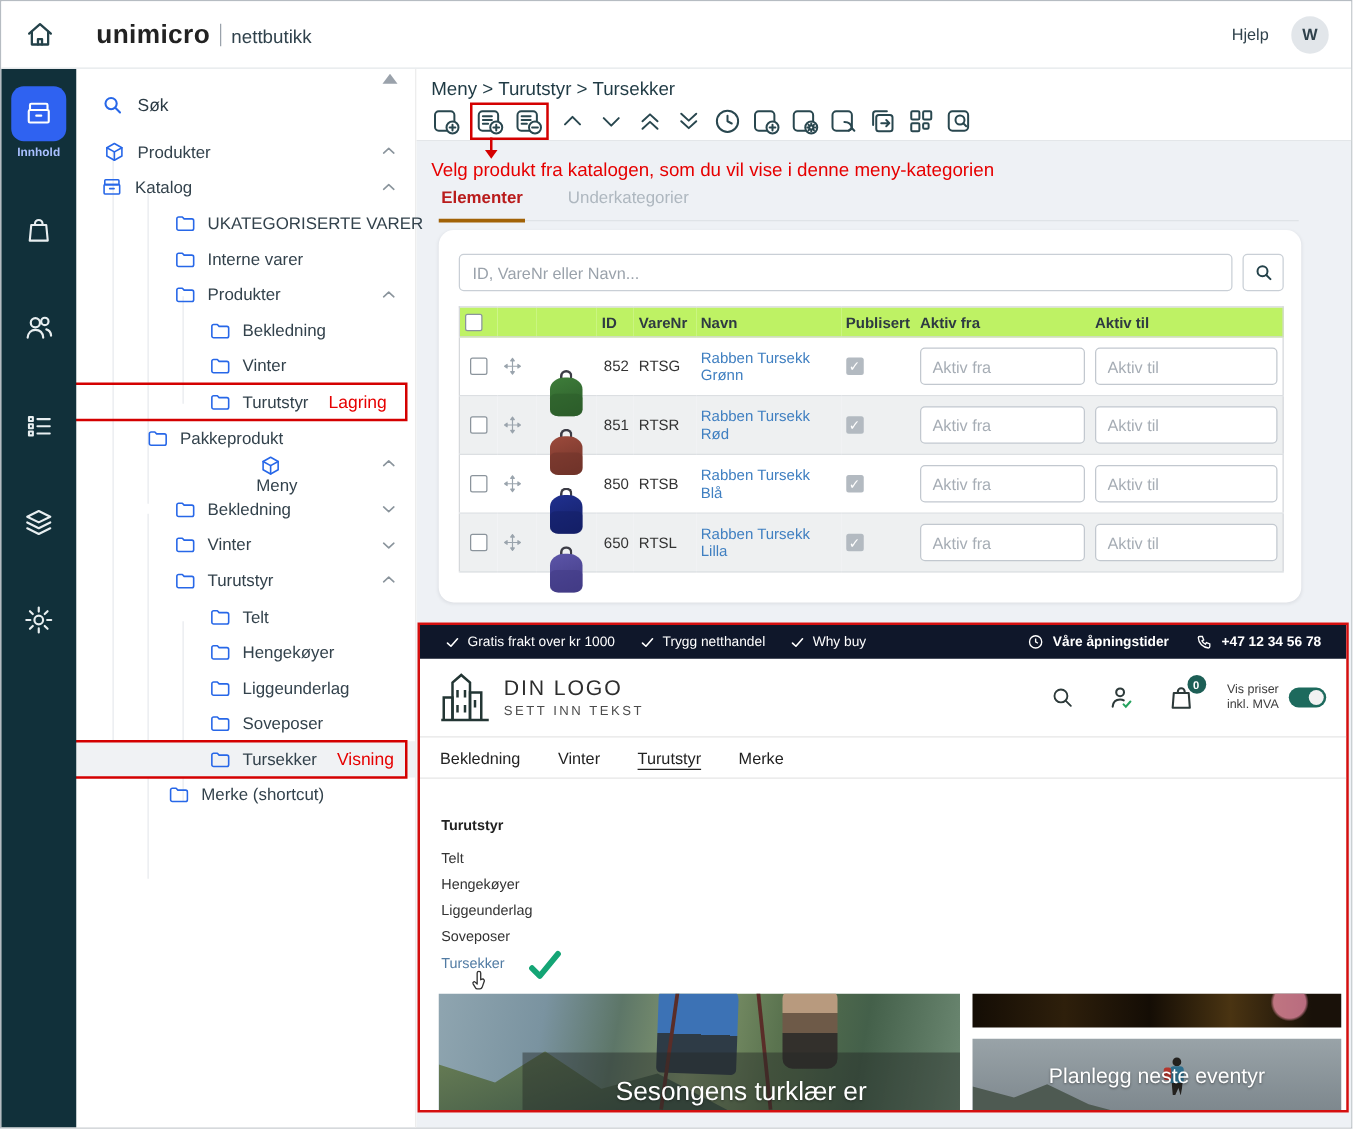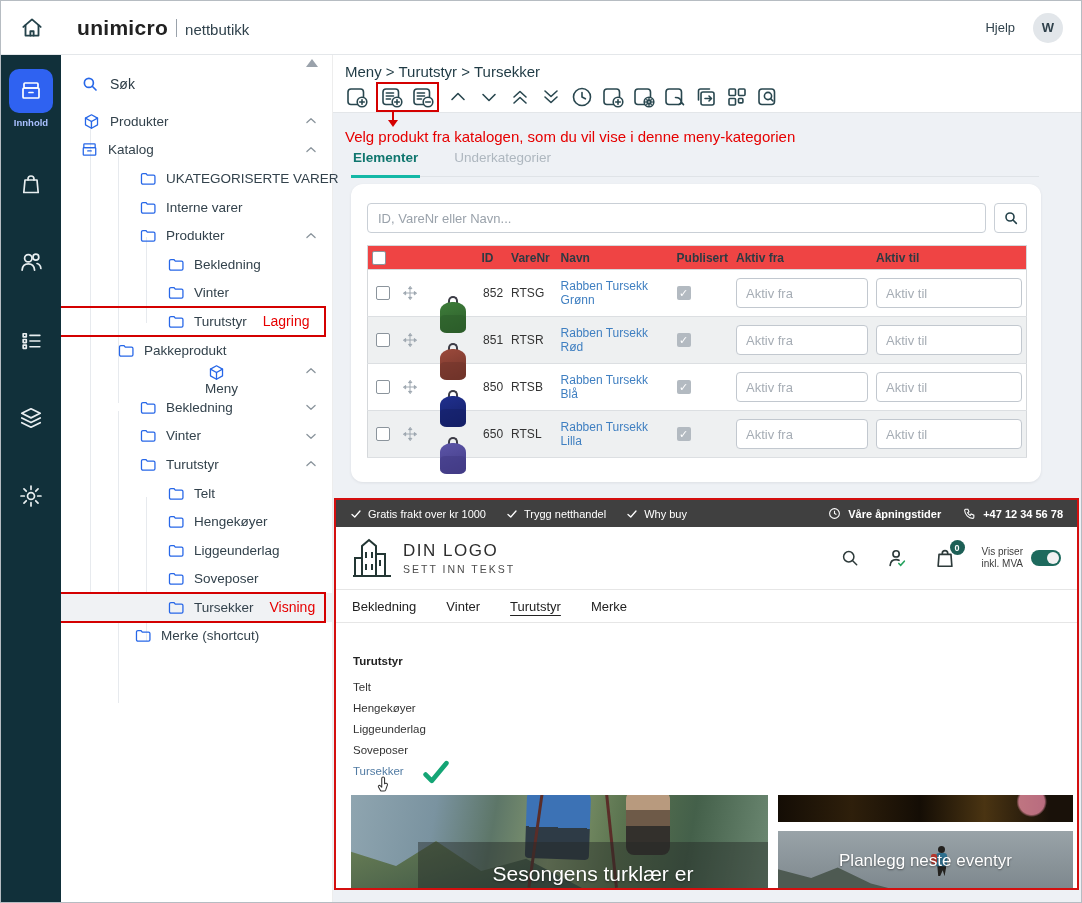--- a/index.html
+++ b/index.html
@@ -47,31 +47,31 @@
   .main-top { position:absolute; top:0; left:0; right:0; height:58px; background:#fff; border-bottom:1px solid #e3e6e9; padding:8px 0 0 12px; }
   .breadcrumb { font-size:15px; color:#1f3a44; margin-bottom:5px; }
   .toolbar { display:flex; align-items:center; gap:7px; position:relative; }
   .tb-icon { width:24px; height:24px; display:flex; align-items:center; justify-content:center; cursor:pointer; }
   .tb-redbox { position:relative; display:flex; gap:7px; border:2px solid #d40000; padding:1px 2px; margin:-3px 0; }
   .tb-redbox::after { content:""; position:absolute; left:14px; top:100%; width:2px; height:11px; background:#d40000; }
   .tb-redbox::before { content:""; position:absolute; left:10px; top:calc(100% + 10px); border:5px solid transparent; border-top:7px solid #d40000; }
   .red-note { position:absolute; top:73px; left:12px; font-size:15px; color:#e60000; white-space:nowrap; }
   .tabs { position:absolute; top:95px; left:18px; right:42px; display:flex; border-bottom:1px solid #dfe3e7; }
   .tab { font-size:13.5px; padding:0 2px 10px 2px; margin-right:32px; cursor:pointer; }
-  .tab.active { color:#0f766e; font-weight:bold; border-bottom:3px solid #14b8a6; margin-bottom:-2px; }
+  .tab.active { color:#b91c1c; font-weight:bold; border-bottom:3px solid #a16207; margin-bottom:-2px; }
   .tab.inactive { color:#aeb7bf; }
 
   
   .card { position:absolute; top:129px; left:18px; width:690px; height:298px; background:#fff; border-radius:12px; box-shadow:0 1px 3px rgba(20,30,40,.08); padding:19px 14px 0 16px; }
   .search-row { display:flex; gap:8px; margin-bottom:12px; }
   .search-input { flex:1; height:30px; border:1px solid #c9cfd6; border-radius:4px; font-size:13px; padding:0 10px; color:#333; font-family:inherit; }
   .search-input::placeholder { color:#9aa2ab; }
   .search-btn { width:33px; height:30px; border:1px solid #c9cfd6; border-radius:4px; background:#fff; display:flex; align-items:center; justify-content:center; cursor:pointer; }
   table.items { width:100%; border-collapse:collapse; border:1px solid #d5d8db; }
-  table.items th { background:#ef4444; font-size:12px; color:#2e3a42; text-align:left; height:24px; font-weight:bold; padding:0 4px; border-bottom:1px solid #d5d8db; }
+  table.items th { background:#bef264; font-size:12px; color:#2e3a42; text-align:left; height:24px; font-weight:bold; padding:0 4px; border-bottom:1px solid #d5d8db; }
   table.items td { border-bottom:1px solid #dcdfe2; padding:0 4px; font-size:12px; color:#333; }
   table.items tr.alt td { background:#eef0f1; }
   table.items tr.rowitem { height:47px; }
   .col-check { width:32px; text-align:center; }
   .col-move { width:32px; }
   .col-img { width:56px; }
   .col-id { width:30px; text-align:right; }
   .col-vnr { width:50px; }
   .col-name { width:128px; }
   .col-pub { width:58px; }
@@ -84,21 +84,21 @@
   .date-input::placeholder { color:#a6adb5; }
   .col-til .date-input { width:146px; }
   .backpack { position:relative; width:40px; height:42px; background:#fff; margin:2px 0; }
   .bp-body { position:absolute; left:7px; top:9px; width:26px; height:31px; border-radius:45% 45% 26% 26% / 30% 30% 18% 18%; }
   .bp-handle { position:absolute; left:15px; top:3px; width:10px; height:9px; border:2.5px solid #3c3c46; border-bottom:none; border-radius:6px 6px 0 0; }
   .bp-shade { position:absolute; left:7px; top:22px; width:26px; height:18px; border-radius:20% 20% 26% 26%; opacity:.55; }
   .move-icon { color:#9aa4ad; }
 
   
   .preview { position:absolute; top:443px; left:1px; width:745px; height:392px; border:2px solid #d40f0f; background:#fff; overflow:hidden; }
-  .pv-blackbar { height:27px; background:#404040; display:flex; align-items:center; color:#fff; font-size:11px; padding:0 14px;gap:12px; }
+  .pv-blackbar { height:27px; background:#0f172a; display:flex; align-items:center; color:#fff; font-size:11px; padding:0 20px;gap:12px; }
   .pv-bb-left { display:flex; gap:20px; }
   .pv-bb-item { display:flex; align-items:center; gap:6px; cursor:pointer; }
   .pv-bb-right { margin-left:auto; display:flex; gap:22px; align-items:center; font-weight:bold; }
   .pv-bb-right .pv-bb-item { gap:7px; }
   .pv-logoband { height:62px; display:flex; align-items:center; padding:0 16px; }
   .pv-logo { display:flex; align-items:center; gap:11px; cursor:pointer; }
   .pv-logo-title { font-size:17px; font-weight:normal; letter-spacing:1.5px; color:#2d2d2d; }
   .pv-logo-sub { font-size:10.5px; letter-spacing:2px; color:#4c4c4c; margin-top:2px; }
   .pv-logo-icons { margin-left:auto; display:flex; align-items:center; gap:26px; }
   .pv-iconbtn { position:relative; display:flex; cursor:pointer; }

